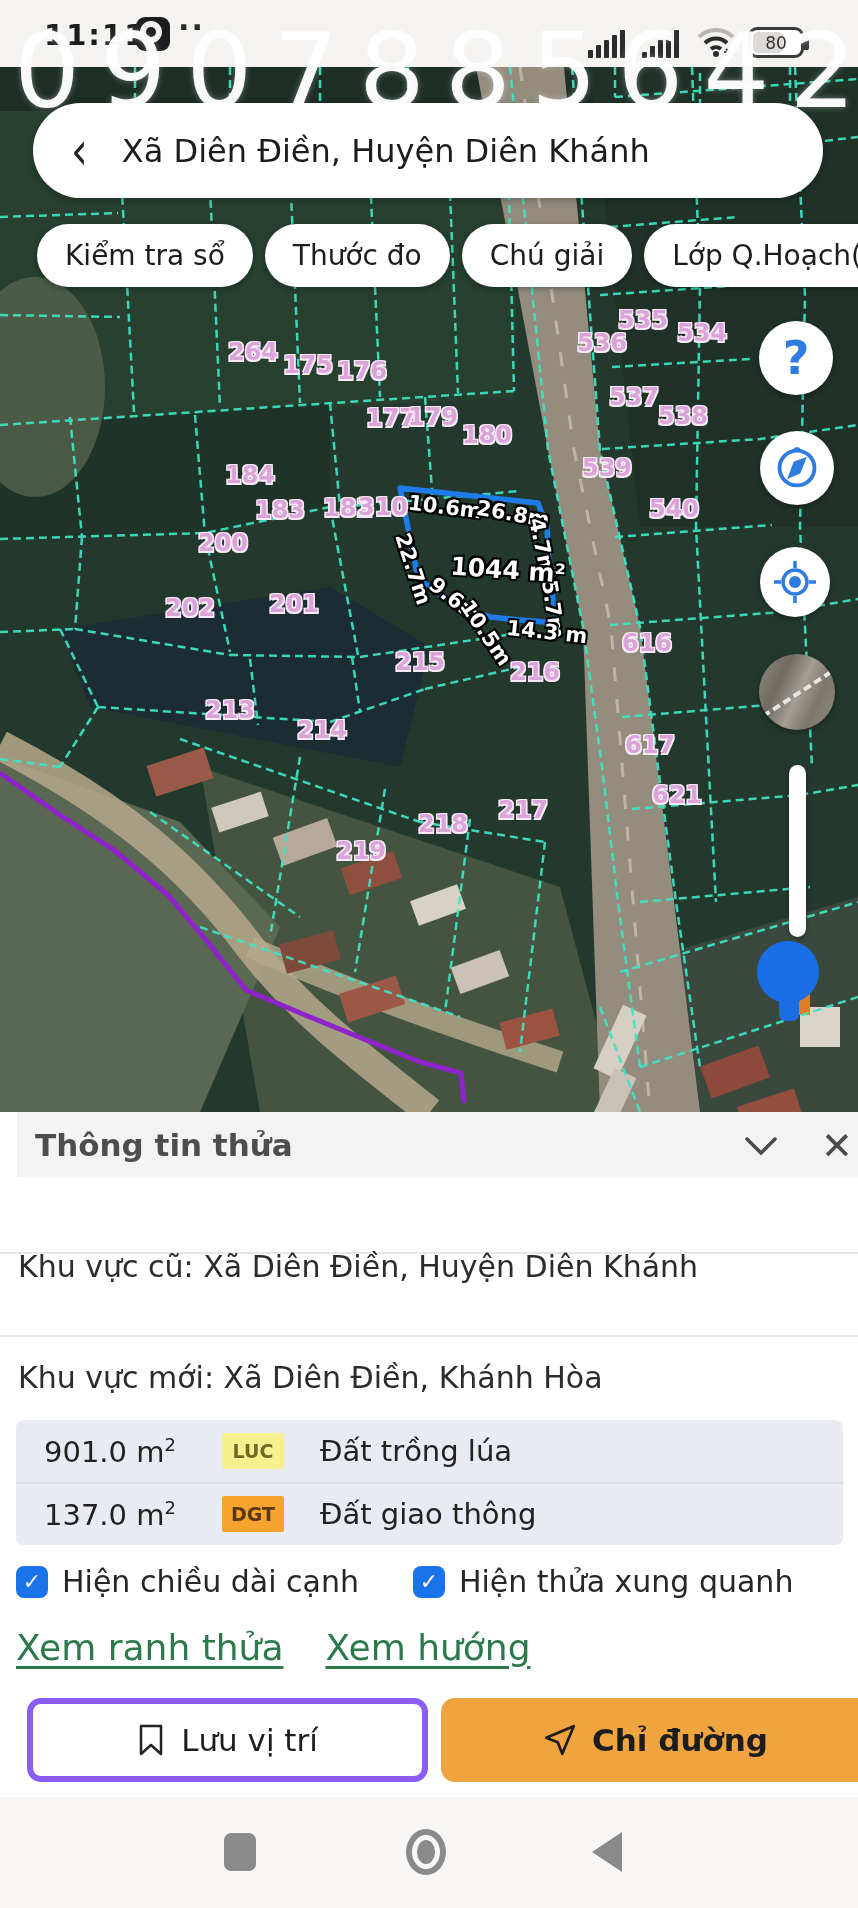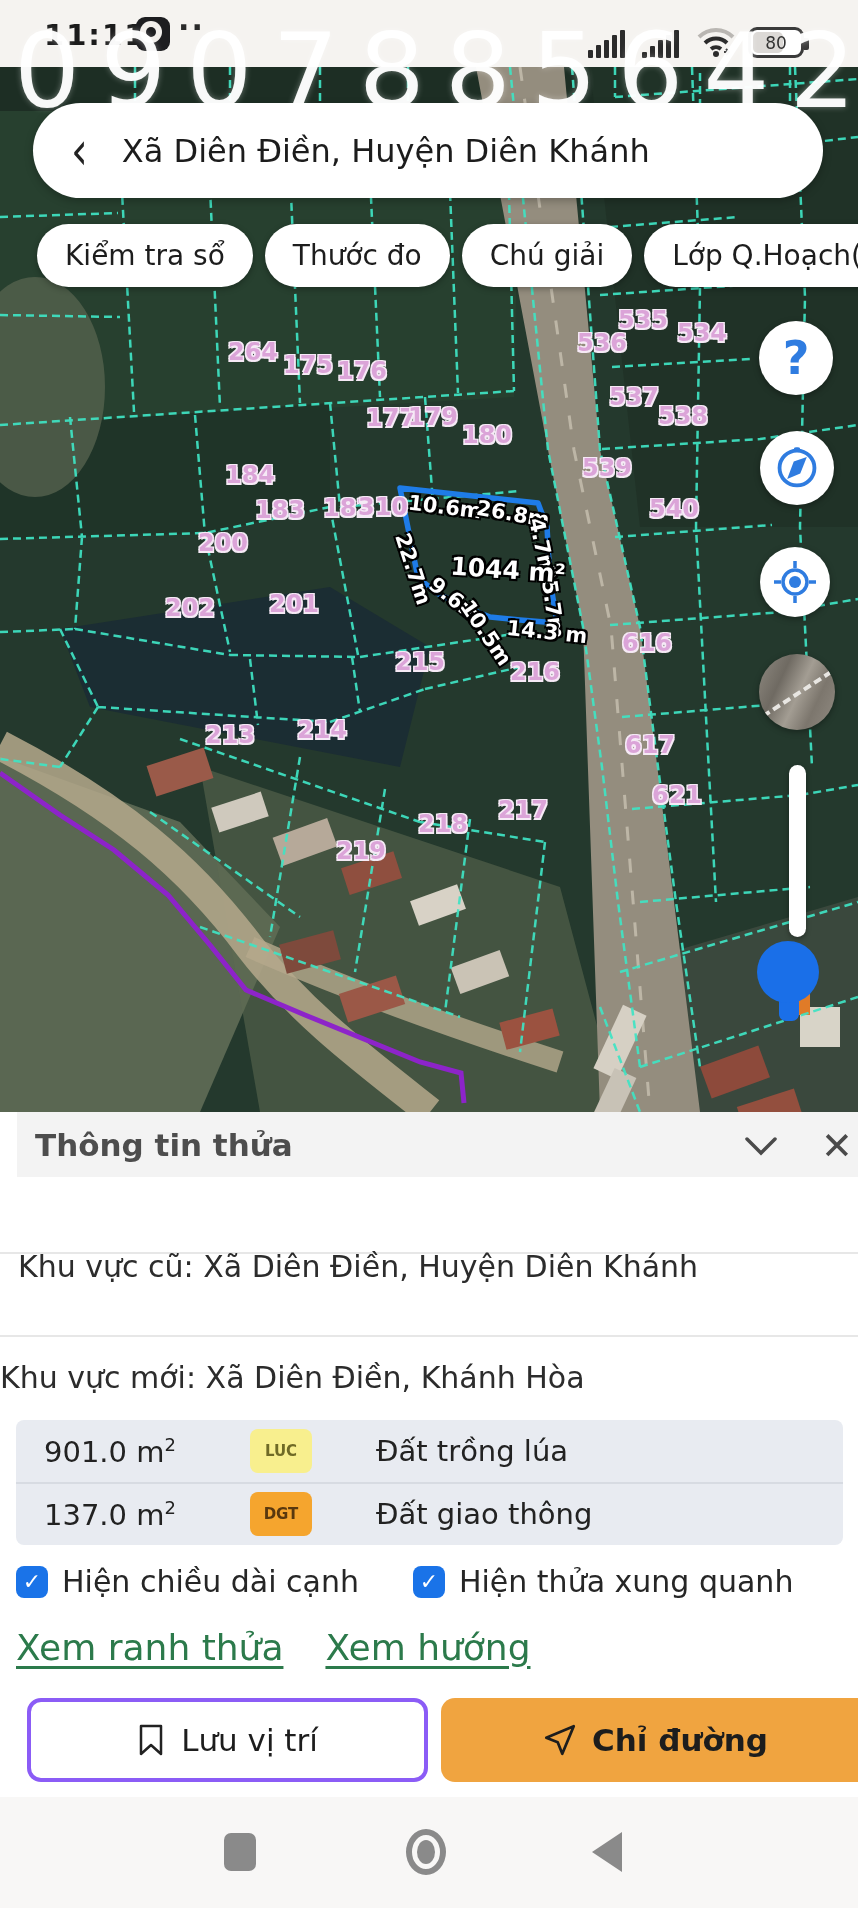--- a/index.html
+++ b/index.html
@@ -49,32 +49,32 @@
   .panel{position:absolute;left:0;top:1112px;width:858px;height:796px;background:#fff;z-index:5;}
   .panel-header{position:absolute;left:17px;top:0;width:858px;height:65px;background:#f3f3f3;display:flex;align-items:center;}
   .panel-title{margin-left:18px;font-size:31px;font-weight:600;color:#4d4d4d;}
   .hdr-ic{position:absolute;top:12px;width:44px;height:44px;display:flex;align-items:center;justify-content:center;color:#4a4a4a;}
   .chev-down{left:722px;}
   .close-x{left:798px;font-size:38px;font-weight:400;color:#4a4a4a;}
   .prow{position:absolute;left:0;width:858px;display:flex;align-items:center;font-size:30px;color:#2c2c2c;}
   .hairline{position:absolute;left:0;width:858px;height:2px;background:#e7e7e7;}
   sup{font-size:.62em;}
   .land-block{position:absolute;left:16px;top:308px;width:827px;height:125px;background:#e8ebf1;border-radius:8px;overflow:hidden;}
-  .land-row{position:relative;height:62px;display:flex;align-items:center;font-size:29px;color:#222;gap:28px;}
+  .land-row{position:relative;height:62px;display:flex;align-items:center;font-size:29px;color:#222;}
   .land-row + .land-row{border-top:2px solid #d7dbe2;}
   .land-area{margin-left:28px;width:160px;}
-  .land-code{margin-left:18px;min-width:62px;height:44px;border-radius:8px;display:flex;align-items:center;justify-content:center;font-size:15px;font-weight:600;}
+  .land-code{margin-left:18px;min-width:62px;height:36px;border-radius:2px;display:flex;align-items:center;justify-content:center;font-size:19px;font-weight:600;}
   .land-label{margin-left:36px;}
   .cb-row{position:absolute;left:16px;top:452px;display:flex;align-items:center;gap:16px;font-size:30px;color:#262626;}
   .checkbox{width:32px;height:32px;border-radius:8px;background:#1a73e8;display:flex;align-items:center;justify-content:center;color:#fff;font-size:22px;font-weight:700;}
   .cb-item{display:flex;align-items:center;gap:14px;margin-right:38px;}
   .links-row{position:absolute;left:16px;top:515px;display:flex;gap:42px;}
   .glink{font-size:36px;color:#2c7a4b;text-decoration:underline;text-underline-offset:6px;font-weight:500;}
   .btn{position:absolute;top:586px;height:84px;border-radius:14px;display:flex;align-items:center;justify-content:center;gap:16px;font-size:31px;color:#1d1d1d;}
-  .btn-save{left:27px;width:401px;background:#fff;border:4px solid #8b5cf6;}
+  .btn-save{left:27px;width:401px;background:#fff;border:6px solid #8b5cf6;}
   .btn-dir{left:441px;width:430px;background:#f0a440;font-weight:600;}
 
   
   .navbar{position:absolute;left:0;top:1797px;width:858px;height:111px;background:#f8f7f6;z-index:6;}
   .nav-square{position:absolute;left:224px;top:36px;width:32px;height:38px;background:#8a8a8a;border-radius:7px;}
   .nav-home{position:absolute;left:406px;top:32px;width:40px;height:46px;border:6px solid #8a8a8a;border-radius:50%;}
   .nav-home:after{content:"";position:absolute;left:5px;top:5px;width:18px;height:24px;background:#8a8a8a;border-radius:50%;}
   .nav-back{position:absolute;left:592px;top:35px;width:0;height:0;border-top:20px solid transparent;border-bottom:20px solid transparent;border-right:30px solid #8a8a8a;}
 </style>
 </head>
@@ -147,21 +147,21 @@
         <div class="parcel-label" style="left: 487px; top: 368px;">180</div>
         <div class="parcel-label" style="left: 250px; top: 408px;">184</div>
         <div class="parcel-label" style="left: 280px; top: 443px;">183</div>
         <div class="parcel-label" style="left: 348px; top: 441px;">182</div>
         <div class="parcel-label" style="left: 383px; top: 440px;">310</div>
         <div class="parcel-label" style="left: 223px; top: 476px;">200</div>
         <div class="parcel-label" style="left: 294px; top: 537px;">201</div>
         <div class="parcel-label" style="left: 190px; top: 541px;">202</div>
         <div class="parcel-label" style="left: 420px; top: 595px;">215</div>
         <div class="parcel-label" style="left: 535px; top: 605px;">216</div>
-        <div class="parcel-label" style="left: 230px; top: 643px; margin-top: 25px;">213</div>
+        <div class="parcel-label" style="left: 230px; top: 643px;">213</div>
         <div class="parcel-label" style="left: 322px; top: 663px;">214</div>
         <div class="parcel-label" style="left: 361px; top: 768px; margin-top: 16px;">219</div>
         <div class="parcel-label" style="left: 443px; top: 757px;">218</div>
         <div class="parcel-label" style="left: 523px; top: 743px;">217</div>
         <div class="parcel-label" style="left: 643px; top: 253px;">535</div>
         <div class="parcel-label" style="left: 702px; top: 266px;">534</div>
         <div class="parcel-label" style="left: 602px; top: 276px;">536</div>
         <div class="parcel-label" style="left: 634px; top: 330px;">537</div>
         <div class="parcel-label" style="left: 683px; top: 349px;">538</div>
         <div class="parcel-label" style="left: 607px; top: 401px;">539</div>
@@ -259,21 +259,21 @@
     </div>
 
     <div class="hairline" style="top:140px;"></div>
 
     <div class="prow" style="top:125px;height:59px;">
       <span style="margin-left:18px;">Khu vực cũ: Xã Diên Điền, Huyện Diên Khánh</span>
     </div>
     <div class="hairline" style="top:223px;"></div>
 
     <div class="prow" style="top:225px;height:81px;">
-      <span style="">Khu vực mới: Xã Diên Điền, Khánh Hòa</span>
+      <span style="margin-left:18px;">Khu vực mới: Xã Diên Điền, Khánh Hòa</span>
     </div>
 
     <div class="land-block" id="land-block">
         <div class="land-row">
           <span class="land-area">901.0 m<sup>2</sup></span>
           <span class="land-code" style="background:#f8ef8e;color:#6f6a26;">LUC</span>
           <span class="land-label">Đất trồng lúa</span>
         </div>
         <div class="land-row">
           <span class="land-area">137.0 m<sup>2</sup></span>

